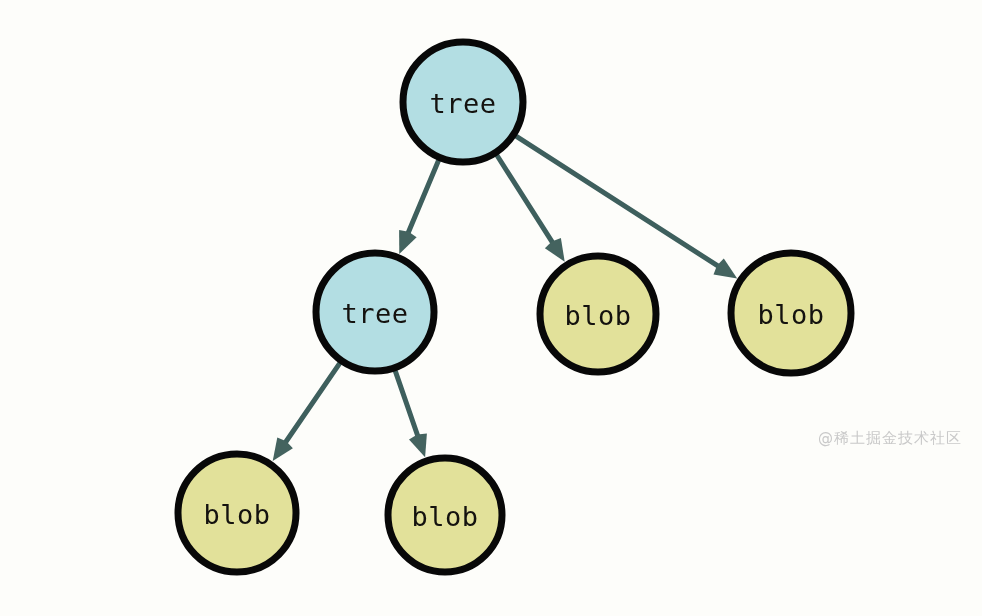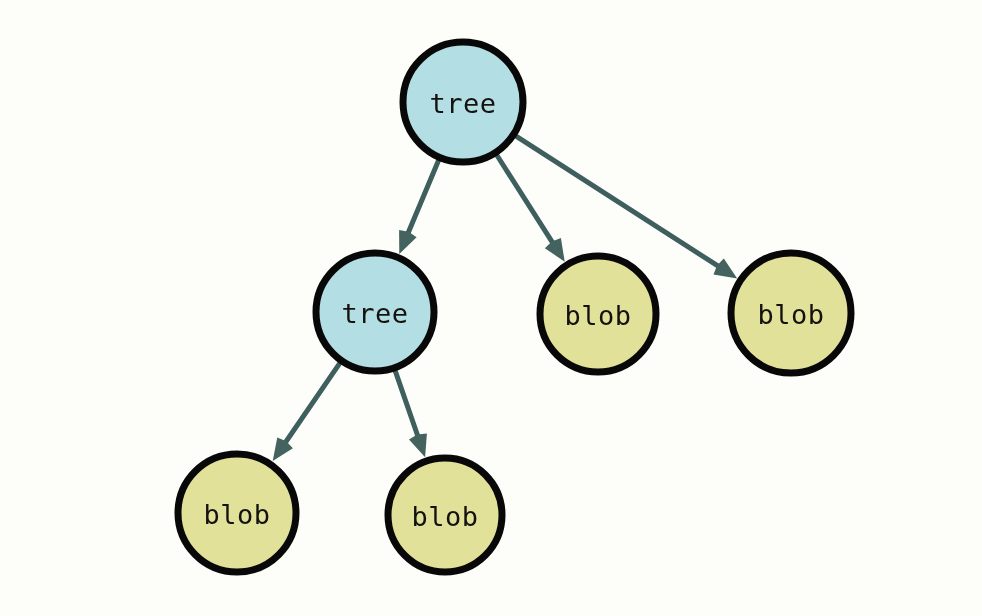--- a/index.html
+++ b/index.html
@@ -112,14 +112,15 @@
           <circle class="node-circle" cx="237" cy="513" r="59" fill="#e2e19a" stroke="#080808"></circle>
           <text class="node-label" x="237" y="514" fill="#14120f">blob</text>
         </g>
         <g>
           <circle class="node-circle" cx="445" cy="515" r="57" fill="#e2e19a" stroke="#080808"></circle>
           <text class="node-label" x="445" y="516" fill="#14120f">blob</text>
         </g>
       </g>
   </svg>
 
+  <div class="watermark">@稀土掘金技术社区</div>
 
 </div>
 
 </body></html>

